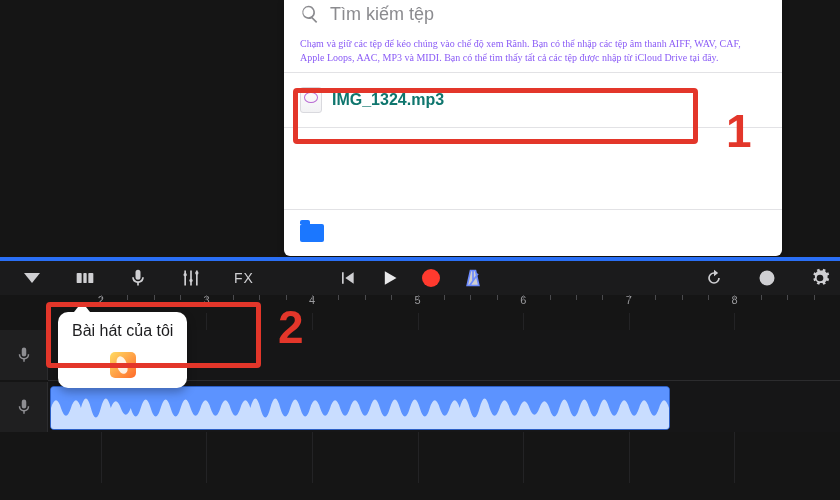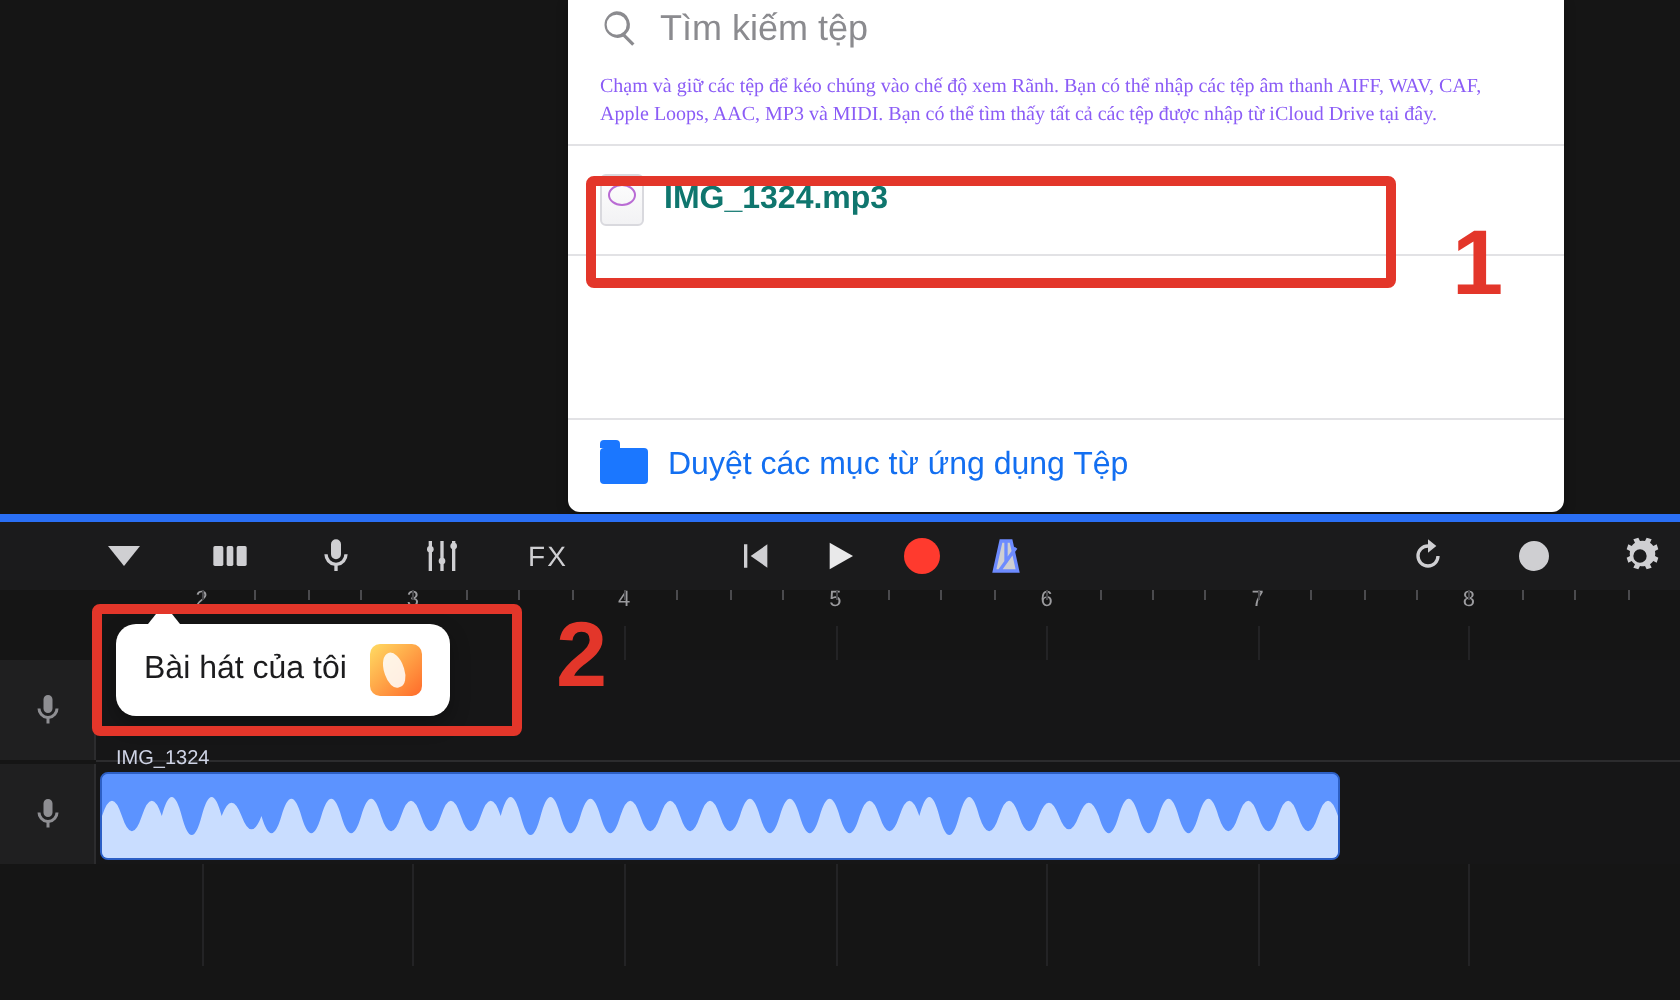--- a/index.html
+++ b/index.html
@@ -72,21 +72,21 @@
   .num1 { left:726px; top:104px; }
   .num2 { left:278px; top:300px; }
 
   
   .divider { position:absolute; left:0; top:257px; width:840px; height:4px; background:#2a6ff5; }
 
   
   .toolbar {
     position:absolute; left:0; top:261px; width:840px; height:34px;
     background:#1b1b1c; display:flex; align-items:center;
-    padding:0 10px 0 52px; gap:33px;
+    padding:0 10px 0 22px; gap:33px;
   }
   .toolbar .tb { width:20px; height:20px; display:flex; align-items:center; justify-content:center; }
   .toolbar svg { width:20px; height:20px; fill:#cfcfd2; }
   .tb.play svg{fill:#e9e9ea}
   .tb.rec .dot{width:18px;height:18px;border-radius:50%;background:#ff3a2e;}
   .flexg{flex:1}
   .tri-down{width:0;height:0;border-left:8px solid transparent;border-right:8px solid transparent;border-top:10px solid #cfcfd2;}
   .fxtxt{color:#cfcfd2;font-size:14px;letter-spacing:1px;font-weight:500}
   .center-group{display:flex;gap:22px;align-items:center;margin-left:50px}
 
@@ -95,20 +95,21 @@
   .ruler .tick{position:absolute;top:0;width:1px;height:6px;background:#4a4a4d}
   .ruler .lab{position:absolute;top:-1px;font-size:11px;color:#9b9b9e}
 
   
   .popover{
     position:absolute; left:58px; top:312px;
     background:#fff; border-radius:10px;
     padding:10px 14px;
     display:flex; align-items:center; gap:12px;
     box-shadow: 0 4px 10px rgba(0,0,0,.3);
+    flex-direction: column;
   }
   .popover::before{
     content:""; position:absolute; left:16px; top:-10px;
     border-left:8px solid transparent; border-right:8px solid transparent;
     border-bottom:10px solid #fff;
   }
   .popover span{font-size:16px;color:#1c1c1e;font-weight:500}
   .gb-ico{width:26px;height:26px;border-radius:5px;background:linear-gradient(135deg,#ffdc63,#ff6a2a);position:relative}
   .gb-ico::after{content:"";position:absolute;left:7px;top:4px;width:10px;height:18px;background:#fff;border-radius:50% 50% 45% 45%;transform:rotate(-18deg);opacity:.85}
 
@@ -145,21 +146,20 @@
     <span>Tìm kiếm tệp</span>
   </div>
   <div class="hint">Chạm và giữ các tệp để kéo chúng vào chế độ xem Rãnh. Bạn có thể nhập các tệp âm thanh AIFF, WAV, CAF, Apple Loops, AAC, MP3 và MIDI. Bạn có thể tìm thấy tất cả các tệp được nhập từ iCloud Drive tại đây.</div>
   <div class="file-row">
     <div class="mp3-ico"></div>
     <span>IMG_1324.mp3</span>
   </div>
   <div class="spacer"></div>
   <div class="browse-row">
     <div class="folder-ico"></div>
-    <span>Duyệt các mục từ ứng dụng Tệp</span>
   </div>
 </div>
 
 <div class="hl hl1"></div>
 <div class="num num1">1</div>
 
 <div class="divider"></div>
 
 <div class="toolbar">
   <div class="tb">

